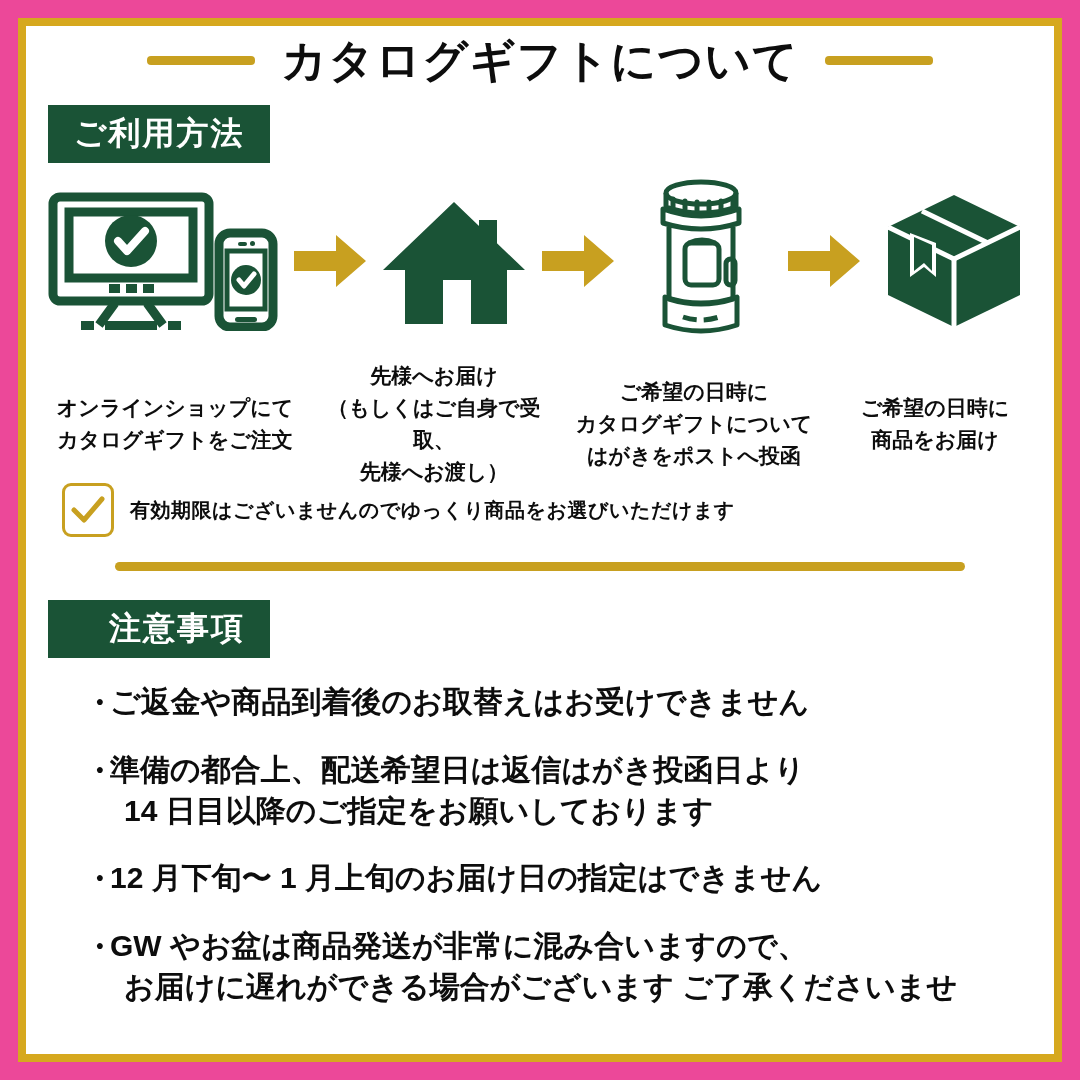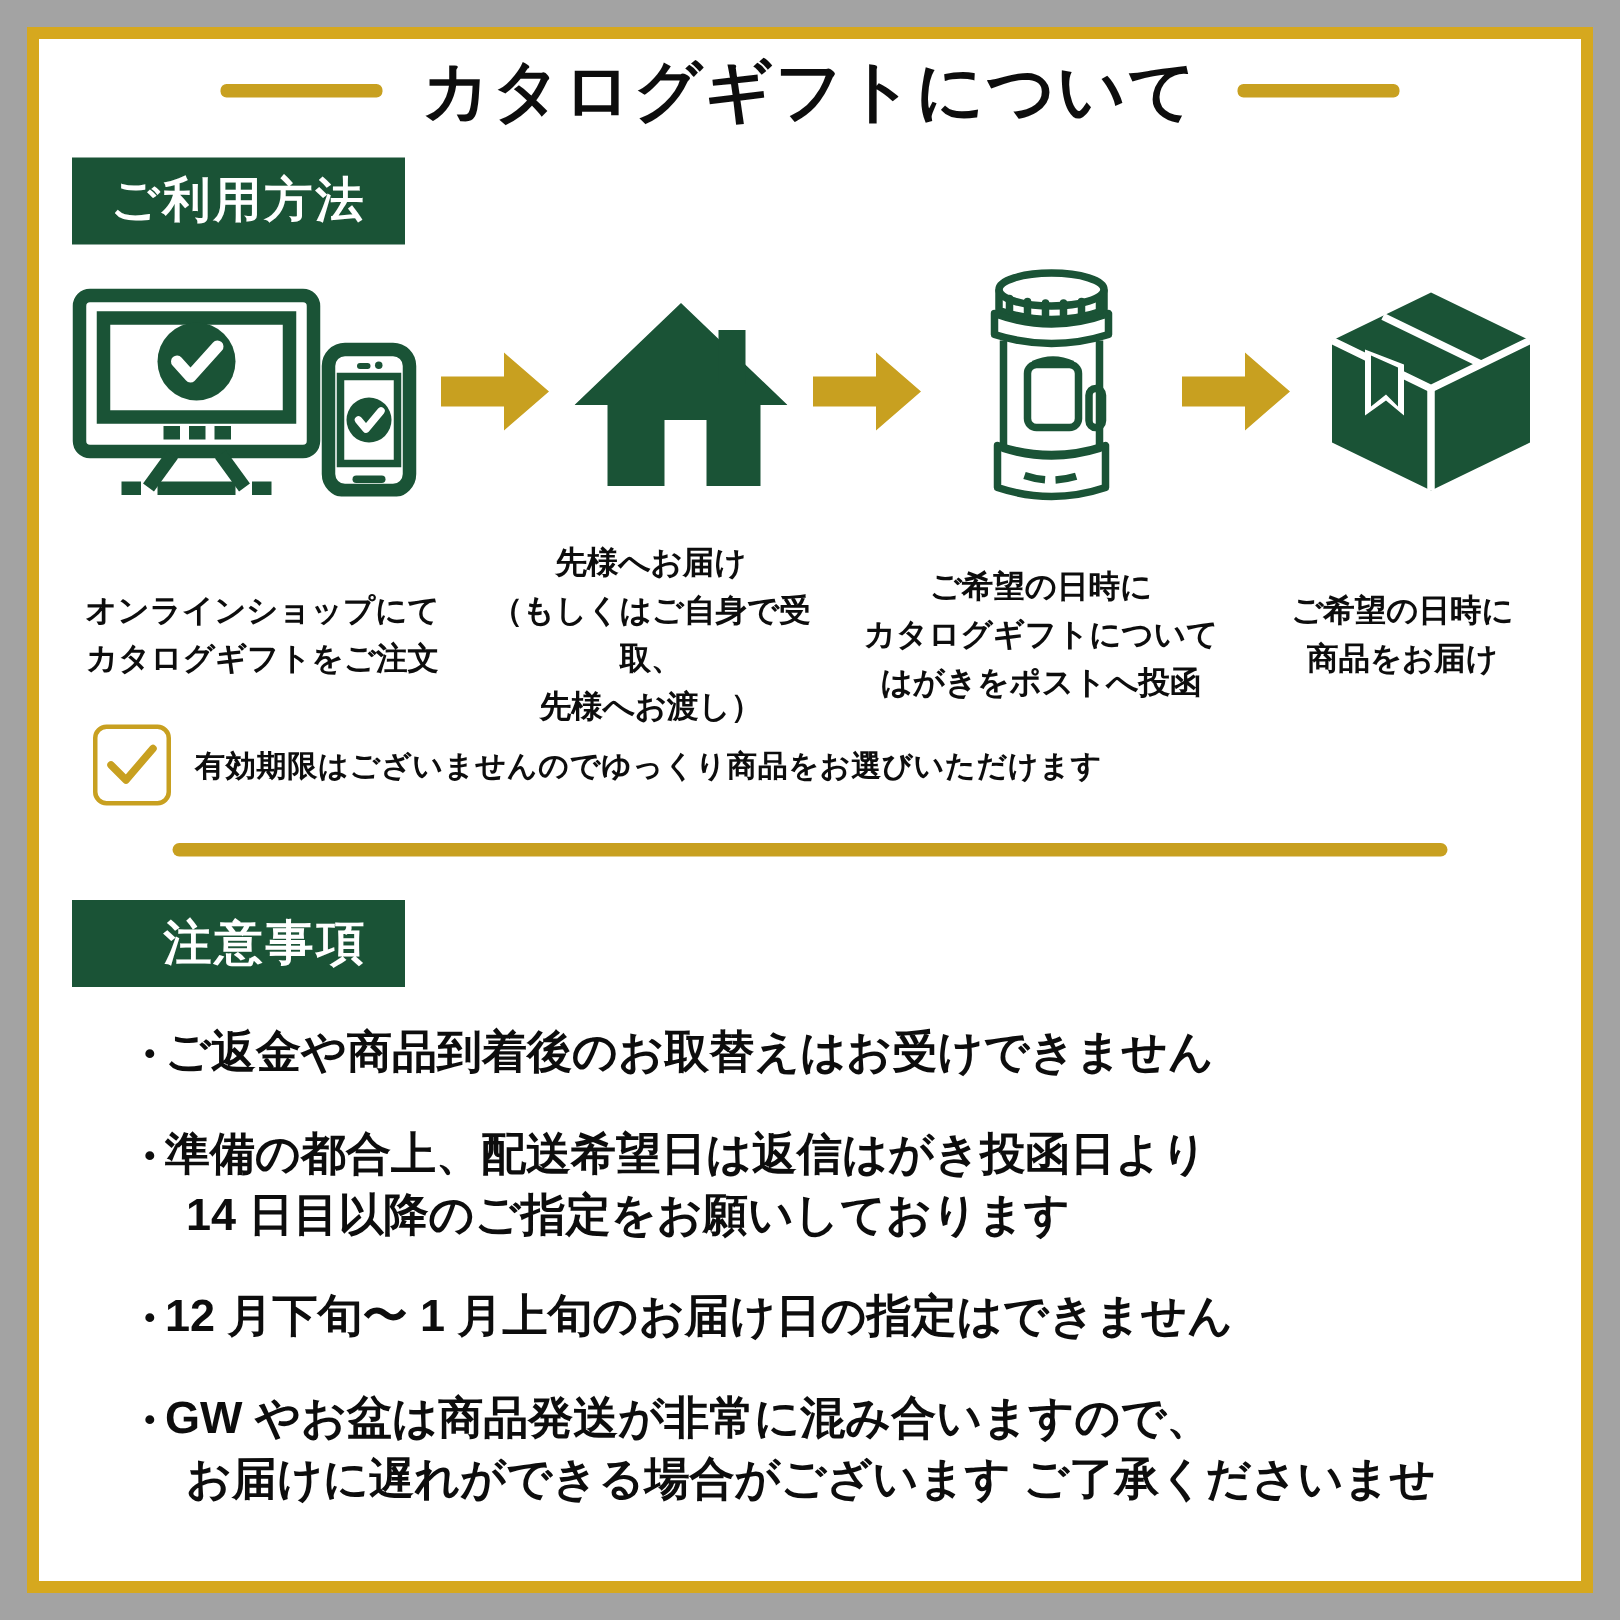--- a/index.html
+++ b/index.html
@@ -5,21 +5,21 @@
   * { margin:0; padding:0; box-sizing:border-box; }
   html, body {
     width:1080px; height:1080px;
     background:#ffffff;
     font-family:"Liberation Sans", sans-serif;
     overflow:hidden;
   }
   .page {
     position:relative;
     width:1080px; height:1080px;
-    background:#a3a3a3;
+    background:#ec4899;
   }
   .frame {
     position:absolute;
     left:18px; top:18px;
     width:1044px; height:1044px;
     border:8px solid #d6a81e;
     background:#ffffff;
   }
 
   

